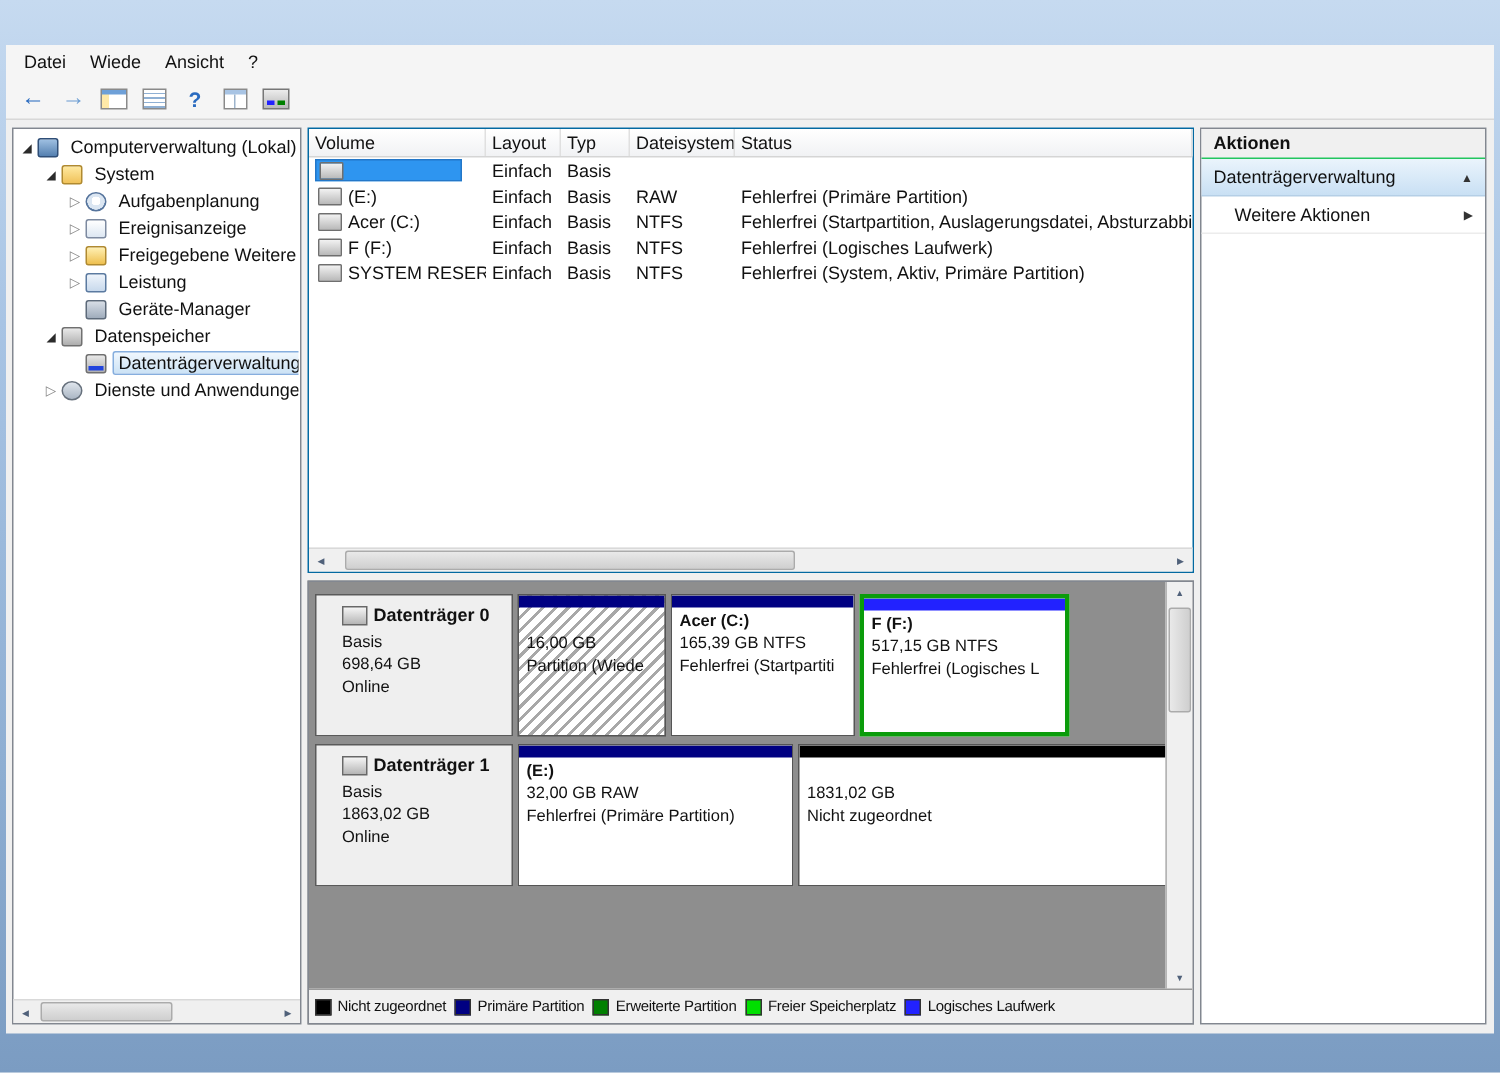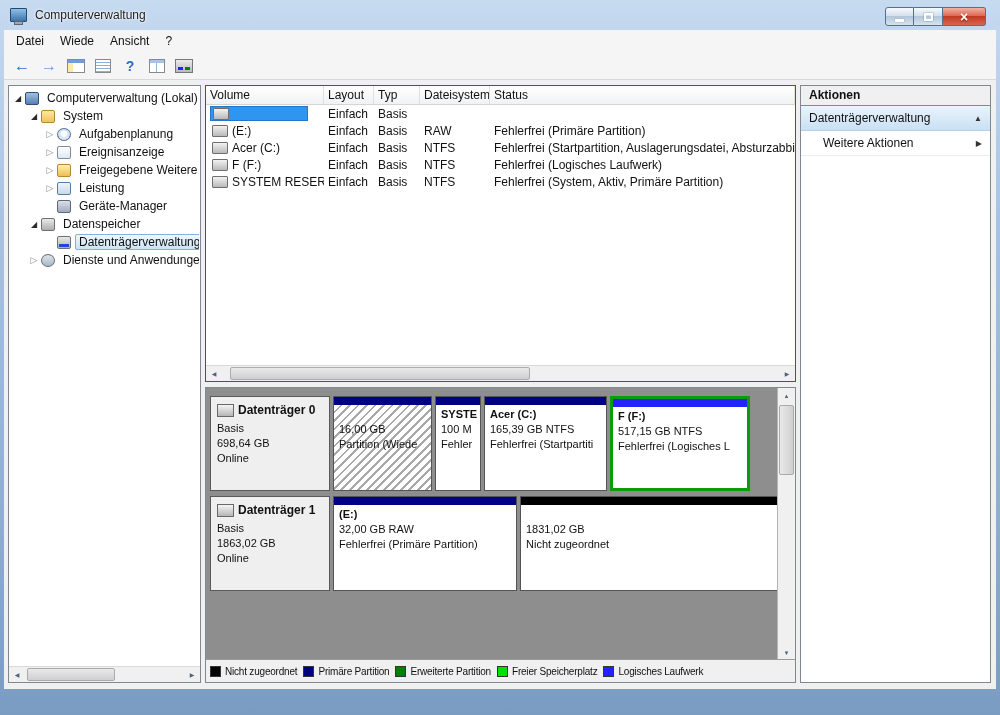--- a/index.html
+++ b/index.html
@@ -76,21 +76,21 @@
   .c0{width:118px;flex:none;}.c1{width:50px;flex:none;}.c2{width:46px;flex:none;}.c3{width:70px;flex:none;}.c4{flex:1;min-width:0;}
   .vrow{display:flex;height:17px;align-items:center;}
   .vc{padding:0 4px;white-space:nowrap;overflow:hidden;box-sizing:border-box;}
   .vhl{display:flex;align-items:center;height:15px;padding:0 2px;box-sizing:border-box;}
   .vhl.sel{background:#2e95f0;border:1px solid #2377c8;width:98px;}
   .vicon{width:14px;height:10px;flex:none;background:linear-gradient(#f2f2f2,#b9b9b9);border:1px solid #6f6f6f;border-radius:1px;margin-right:4px;}
   
   .graph-pane{position:absolute;left:201px;top:357px;width:591px;height:296px;background:#8e8e8e;border:1px solid #828790;box-sizing:border-box;}
   .disk-rows{position:absolute;left:1px;top:0;right:18px;bottom:22px;padding:8px 0 0 3px;overflow:hidden;}
   .drow{display:flex;height:95px;margin-bottom:5px;}
-  .dinfo{width:120px;flex:none;background:#efefef;border:1px solid #5a5a5a;box-sizing:border-box;padding:6px 6px 0;}
+  .dinfo{width:132px;flex:none;background:#efefef;border:1px solid #5a5a5a;box-sizing:border-box;padding:6px 17px 0;}
   .dname{display:flex;align-items:center;font-weight:bold;margin-bottom:4px;white-space:nowrap;}
   .dicon{width:15px;height:11px;background:linear-gradient(#f5f5f5,#b5b5b5);border:1px solid #686868;margin-right:4px;flex:none;}
   .dline{font-size:11px;line-height:15px;}
   .dparts{display:flex;gap:3px;margin-left:3px;}
   .part{background:#fff;border:1px solid #555;box-sizing:border-box;overflow:hidden;flex:none;}
   .part.hatch{background:repeating-linear-gradient(135deg,#fff 0 4px,#a8a8a8 4px 6px);}
   .part.ext{border:3px solid #0b9c0b;}
   .pstrip{height:8px;}
   .ptitle{font-weight:bold;font-size:11px;height:15px;line-height:15px;padding:2px 5px 0;white-space:nowrap;}
   .pline{font-size:11px;line-height:15px;padding:0 5px;white-space:nowrap;}
@@ -105,35 +105,20 @@
   .arow.asel{background:linear-gradient(#eaf4fc,#c9e0f4);border-bottom:1px solid #b5cfe6;}
   .albl{flex:1;white-space:nowrap;overflow:hidden;}
   .arow:not(.asel) .albl{padding-left:14px;}
   .achev{font-size:8px;color:#333;flex:none;}
   .frame-bottom{position:absolute;left:0;right:0;bottom:0;height:26px;}
 </style>
 </head>
 <body>
 
 <div class="win">
-  <div class="titlebar">
-    <span class="app-icon"></span>
-    <span class="title">Computerverwaltung</span>
-    <div class="winbtns">
-      <div class="wbtn min">
-          <span class="g-min"></span>
-        </div>
-      <div class="wbtn max">
-          <span class="g-max"></span>
-        </div>
-      <div class="wbtn close">
-          <span class="g-x">×</span>
-        </div>
-    </div>
-  </div>
 
   <div class="client">
     <div class="menubar">
         <div class="mitem">Datei</div>
         <div class="mitem">Wiede</div>
         <div class="mitem">Ansicht</div>
         <div class="mitem">?</div>
       </div>
     <div class="toolbar">
         <div class="tbtn">
@@ -311,26 +296,20 @@
               <div class="dline">698,64 GB</div>
               <div class="dline">Online</div>
             </div>
             <div class="dparts">
               <div class="part hatch" style="width: 99px;">
                 <div class="pstrip" style="background: rgb(0, 0, 130);"></div>
                 <div class="ptitle"></div>
                 <div class="pline">16,00 GB</div>
                 <div class="pline">Partition (Wiede</div>
               </div>
-              <div class="part" style="width: 46px;">
-                <div class="pstrip" style="background: rgb(0, 0, 130);"></div>
-                <div class="ptitle">SYSTE</div>
-                <div class="pline">100 M</div>
-                <div class="pline">Fehler</div>
-              </div>
               <div class="part" style="width: 123px;">
                 <div class="pstrip" style="background: rgb(0, 0, 130);"></div>
                 <div class="ptitle">Acer (C:)</div>
                 <div class="pline">165,39 GB NTFS</div>
                 <div class="pline">Fehlerfrei (Startpartiti</div>
               </div>
               <div class="part ext" style="width: 140px;">
                 <div class="pstrip" style="background: rgb(34, 34, 255);"></div>
                 <div class="ptitle">F (F:)</div>
                 <div class="pline">517,15 GB NTFS</div>

